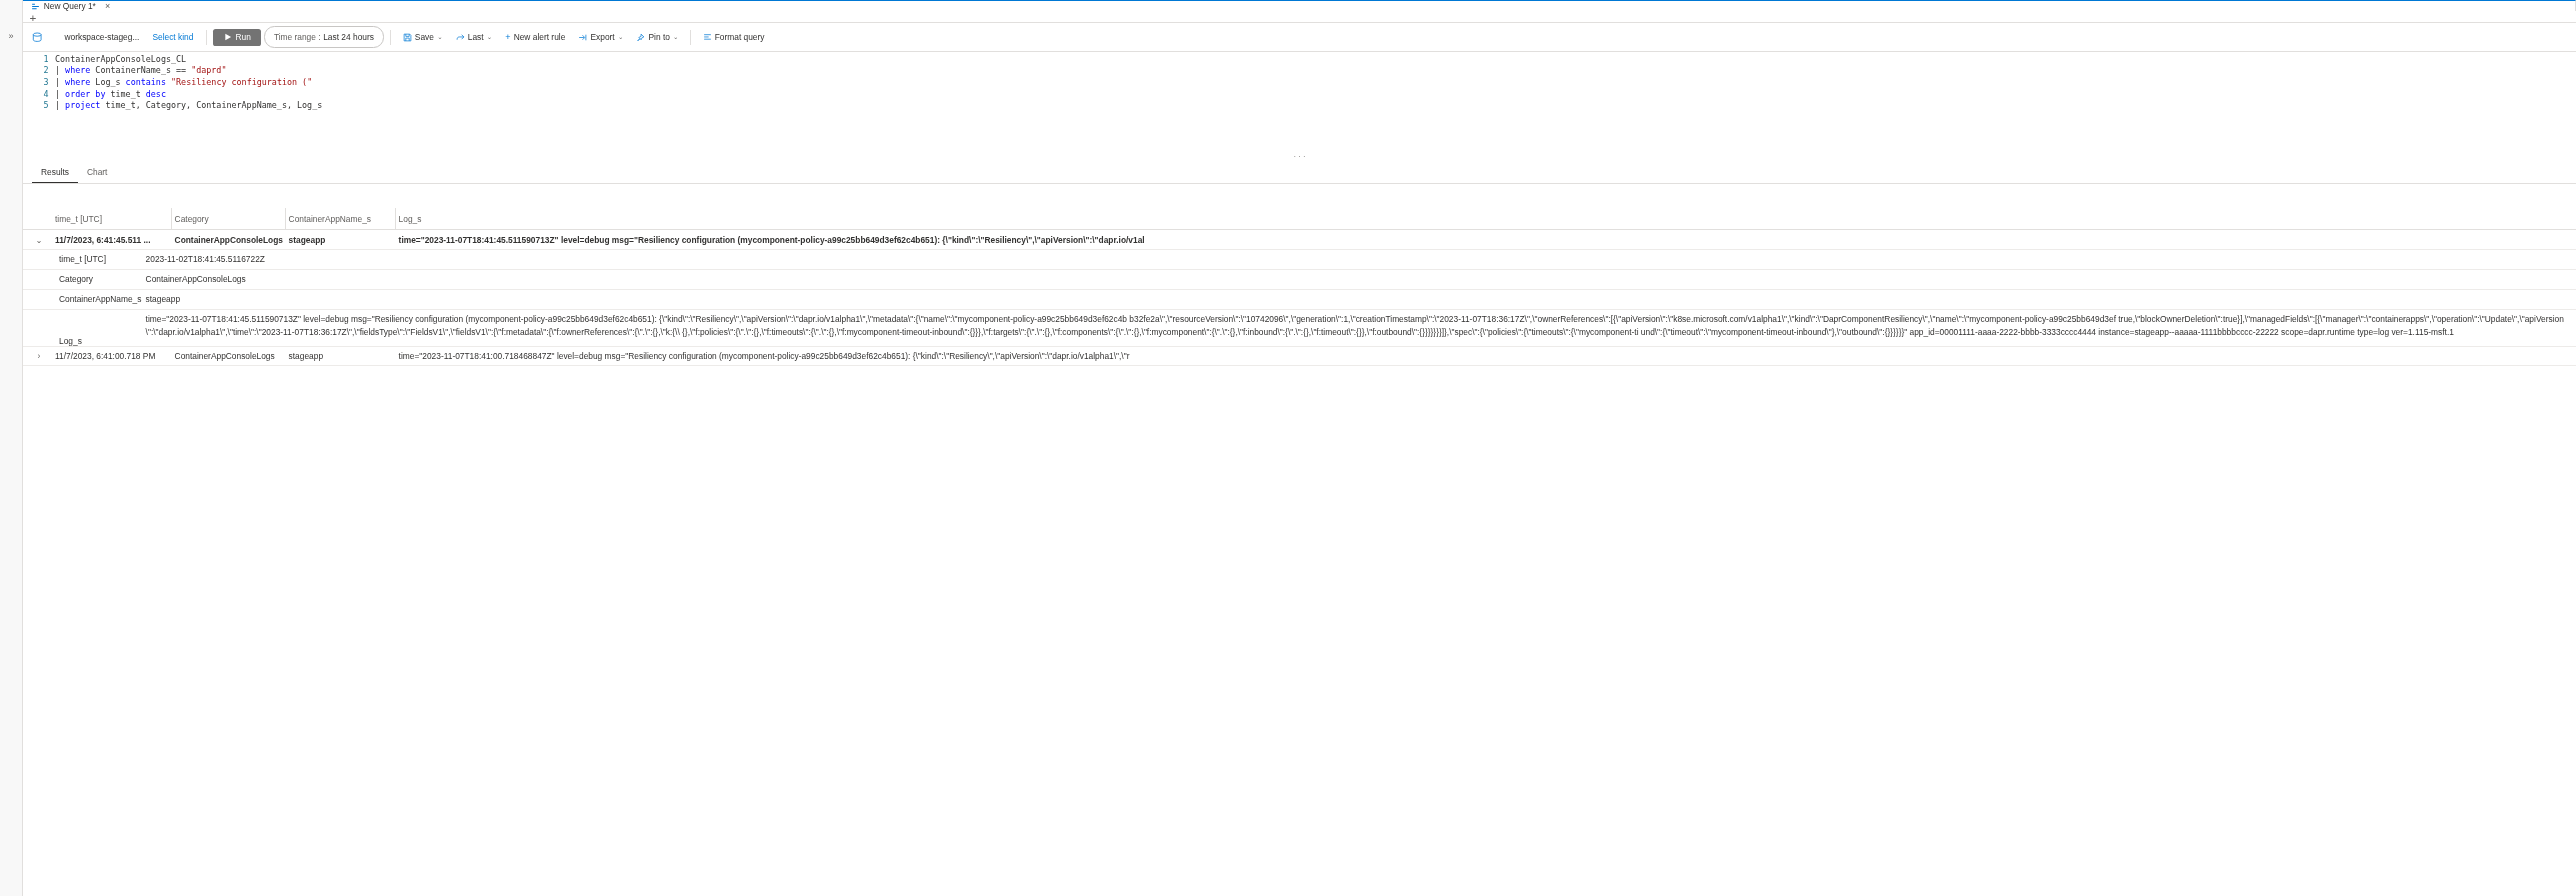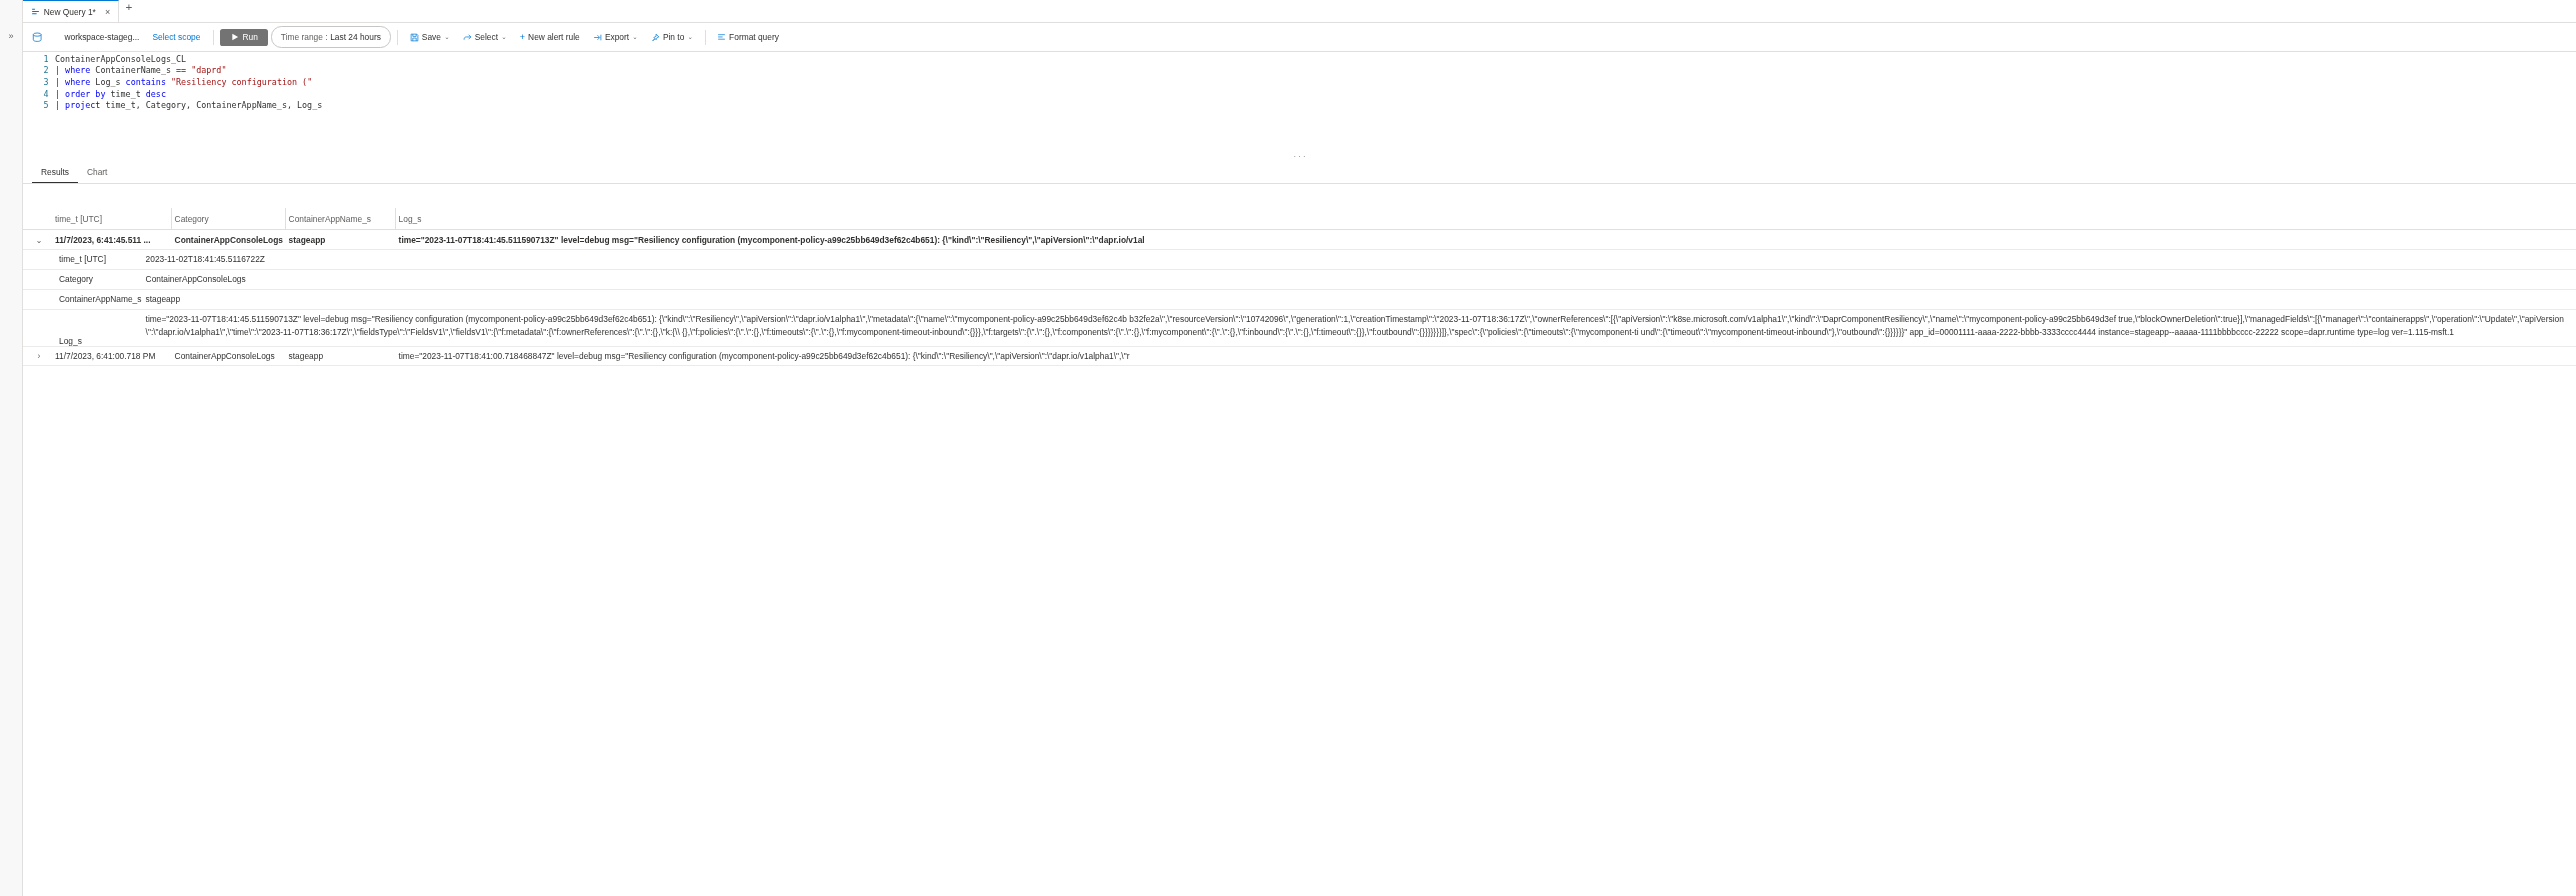--- a/index.html
+++ b/index.html
@@ -3,21 +3,21 @@
 <meta charset="utf-8">
 <style>
 * { box-sizing: border-box; margin: 0; padding: 0; }
 body { font-family: "Segoe UI", -apple-system, sans-serif; font-size: 8.4px; color: #323130; background: #fff; overflow: hidden; }
 .app { display: flex; height: 100vh; }
 .left-rail { width: 23px; background: #f8f8f8; border-right: 0.6px solid #e1dfdd; display: flex; justify-content: center; padding-top: 31px; }
 .left-rail .chev { color: #605e5c; cursor: pointer; font-size: 9px; }
 .main { flex: 1; display: flex; flex-direction: column; }
 
 
-.tabs { display: flex; height: 23.4px; border-bottom: 0.6px solid #e1dfdd; }
+.tabs { display: flex; height: 23.4px; border-bottom: 0.6px solid #e1dfdd; flex-direction: column; }
 .tab { display: flex; align-items: center; height: 100%; padding: 0 7.8px; border-right: 0.6px solid #e1dfdd; gap: 3.9px; cursor: pointer; }
 .tab.active { border-top: 1.3px solid #0078d4; background: #fff; }
 .tab .icon { color: #0078d4; font-size: 9px; }
 .tab .close { color: #605e5c; font-size: 9px; margin-left: 5.2px; }
 .tab-add { padding: 0 6.5px; color: #605e5c; font-size: 11.7px; cursor: pointer; }
 
 
 .toolbar { display: flex; align-items: center; height: 29px; padding: 0 5.2px; gap: 2.6px; border-bottom: 0.6px solid #e1dfdd; }
 .ws { display: flex; align-items: center; gap: 22px; padding: 0 3.9px; }
 .ws .icon { color: #0078d4; }
@@ -96,21 +96,21 @@
     <div class="toolbar">
       <div class="ws">
         <span class="icon">
           <svg width="10.4" height="10.4" viewBox="0 0 16 16">
               <ellipse cx="8" cy="4" rx="6" ry="2.5" fill="none" stroke="#0078d4" stroke-width="1.2"></ellipse>
               <path d="M2 4v8c0 1.4 2.7 2.5 6 2.5s6-1.1 6-2.5V4" fill="none" stroke="#0078d4" stroke-width="1.2"></path>
             </svg>
         </span>
         <span>workspace-stageg...</span>
       </div>
-      <span class="scope-link">Select scope</span>
+      <span class="scope-link">Select kind</span>
       <div class="sep"></div>
       <button class="run-btn">
         <svg width="7.8" height="7.8" viewBox="0 0 12 12">
             <path fill="#fff" d="M2 1l9 5-9 5z"></path>
           </svg>
         <span>Run</span>
       </button>
       <div class="time-range">
         <span class="lbl">Time range :</span>
         <span>Last 24 hours</span>
@@ -124,21 +124,21 @@
           </span>
         <span>Save</span>
         <span class="chev">⌄</span>
       </div>
       <div class="tool">
         <span class="ico">
             <svg width="9" height="9" viewBox="0 0 16 16">
               <path fill="none" stroke="#0078d4" stroke-width="1.3" d="M10 3l4 4-4 4 M14 7H6c-2 0-4 1-4 4v1"></path>
             </svg>
           </span>
-        <span>Select</span>
+        <span>Last</span>
         <span class="chev">⌄</span>
       </div>
       <div class="tool">
         <span class="ico">+</span>
         <span>New alert rule</span>
       </div>
       <div class="tool">
         <span class="ico">
             <svg width="9" height="9" viewBox="0 0 16 16">
               <path fill="none" stroke="#0078d4" stroke-width="1.3" d="M2 8h9 M8 4l4 4-4 4 M14 3v10"></path>

